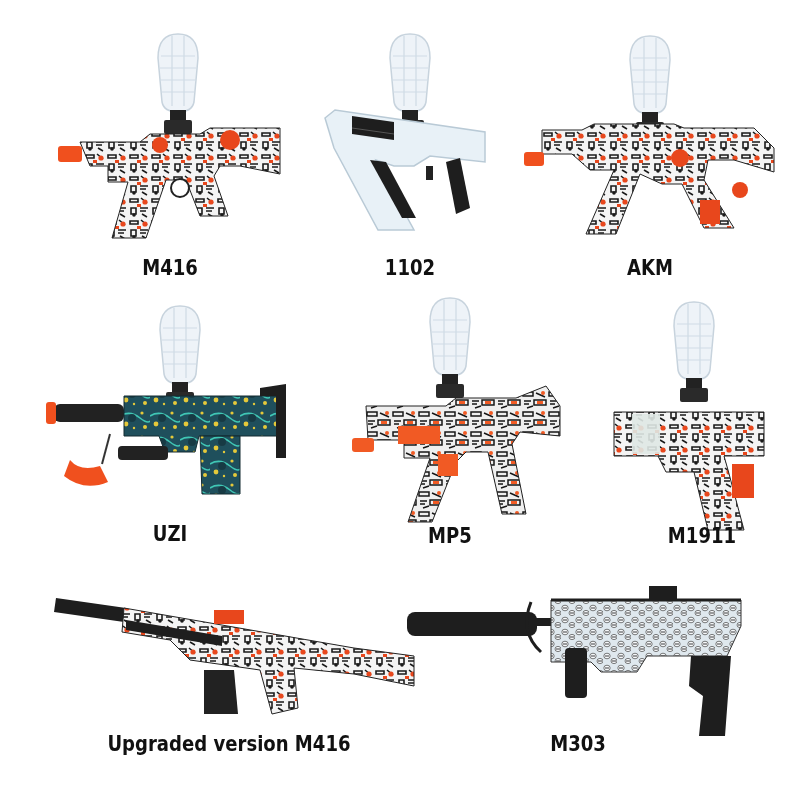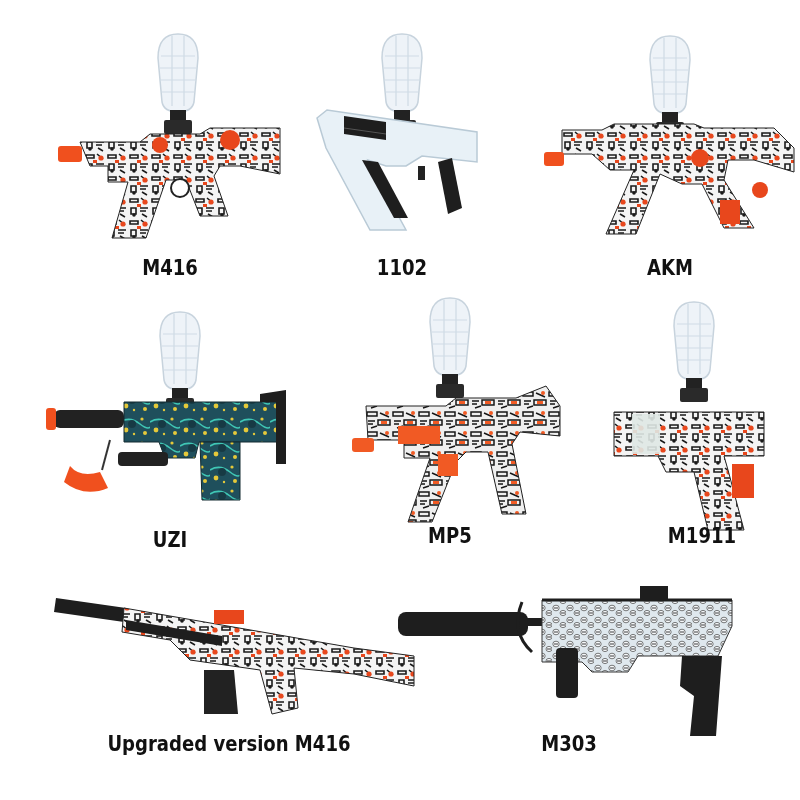--- a/index.html
+++ b/index.html
@@ -64,46 +64,46 @@
     <use href="#hopper" x="138" y="98"></use>
     <path d="M40 122 h60 l10 -8 h50 l10 -6 h70 v46 l-40 -8 h-20 l-6 10 l14 40 h-28 l-14 -36 h-20 l-20 58 h-34 l16 -56 h-20 v-16 h-18z" fill="url(#graffiti)" stroke="#222" stroke-width="1"></path>
     <rect x="18" y="126" width="24" height="16" rx="3" fill="#f0501e"></rect>
     <circle cx="120" cy="125" r="8" fill="#e8471c"></circle>
     <circle cx="190" cy="120" r="10" fill="#e8471c"></circle>
     <circle cx="140" cy="168" r="9" fill="#fff" stroke="#222" stroke-width="2"></circle>
   </svg>
   <div class="label" style="top:236px;">M416</div>
 </div>
 
-<div class="cell" style="left:302px;top:20px;width:200px;height:270px;">
+<div class="cell" style="left:310px;top:20px;width:200px;height:270px;">
   <svg width="200" height="230" viewBox="0 0 200 230">
     <use href="#hopper" x="100" y="98"></use>
     <path d="M15 98 l10 -8 l150 22 v30 l-55 -6 l-16 10 h-20 l-18 -6 l38 70 h-36 l-44 -82 z" fill="#e8f1f7" stroke="#b9cad6" stroke-width="1.5"></path>
     <path d="M42 96 l42 6 v18 l-42 -6z" fill="#1e1e1e"></path>
     <path d="M42 108 l42 6" stroke="#555" stroke-width="1"></path>
     <path d="M60 140 l32 58 h14 l-30 -56 z" fill="#1e1e1e"></path>
     <path d="M150 138 l10 50 l-14 6 l-10 -52z" fill="#1e1e1e"></path>
     <rect x="116" y="146" width="7" height="14" fill="#222"></rect>
   </svg>
   <div class="label" style="top:236px;">1102</div>
 </div>
 
-<div class="cell" style="left:540px;top:20px;width:260px;height:270px;">
+<div class="cell" style="left:520px;top:20px;width:260px;height:270px;">
   <svg width="260" height="230" viewBox="0 0 260 230">
     <use href="#hopper" x="130" y="100"></use>
     <path d="M22 110 h40 l12 -6 h80 l10 4 h70 l20 20 v24 l-40 -12 h-26 l-4 20 l30 48 h-30 l-22 -44 h-20 l-22 -10 l-24 60 h-30 l28 -64 h-24 l-18 -16 h-30z" fill="url(#graffiti)" stroke="#222" stroke-width="1"></path>
     <rect x="4" y="132" width="20" height="14" rx="3" fill="#f0501e"></rect>
     <circle cx="160" cy="138" r="9" fill="#e8471c"></circle>
     <circle cx="220" cy="170" r="8" fill="#e8471c"></circle>
     <rect x="180" y="180" width="20" height="24" fill="#e8471c"></rect>
   </svg>
   <div class="label" style="top:236px;">AKM</div>
 </div>
 
-<div class="cell" style="left:30px;top:294px;width:280px;height:270px;">
+<div class="cell" style="left:30px;top:288px;width:280px;height:270px;">
   <svg width="280" height="235" viewBox="0 0 280 235">
     <use href="#hopper" x="150" y="102"></use>
     <rect x="24" y="116" width="70" height="18" rx="6" fill="#222"></rect>
     <rect x="16" y="114" width="10" height="22" rx="3" fill="#f0501e"></rect>
     <path d="M94 108 h155 v40 h-80 l-4 16 h-30 l-6 -16 h-35z" fill="url(#teal)" stroke="#122a30" stroke-width="1"></path>
     <path d="M170 148 h40 v58 h-38z" fill="url(#teal)" stroke="#122a30" stroke-width="1"></path>
     <path d="M230 100 l26 -4 v74 h-10 v-62 h-16z" fill="#1e1e1e"></path>
     <rect x="88" y="158" width="50" height="14" rx="4" fill="#222"></rect>
     <path d="M40 172 q10 12 30 6 l8 16 q-24 10 -44 -6z" fill="#f0501e"></path>
     <path d="M80 146 l-8 30" stroke="#333" stroke-width="2"></path>
@@ -136,21 +136,21 @@
   <svg width="370" height="160" viewBox="0 0 370 160">
     <path d="M12 18 l70 10 l-2 14 l-70 -10z" fill="#1e1e1e"></path>
     <path d="M80 28 l230 40 l60 8 v30 l-60 -12 l-60 -6 l4 40 l-26 6 l-12 -44 l-70 -10 l-20 -20 l-48 -8z" fill="url(#graffiti)" stroke="#222" stroke-width="1"></path>
     <path d="M82 40 l96 16 v10 l-96 -16z" fill="#1e1e1e"></path>
     <path d="M160 90 h30 l4 44 h-34z" fill="#222"></path>
     <rect x="170" y="30" width="30" height="14" fill="#e8471c"></rect>
   </svg>
   <div class="label" style="top:152px;">Upgraded version M416</div>
 </div>
 
-<div class="cell" style="left:384px;top:580px;width:370px;height:200px;">
+<div class="cell" style="left:393px;top:580px;width:370px;height:200px;">
   <svg width="370" height="160" viewBox="0 0 370 160">
     <rect x="14" y="32" width="130" height="24" rx="8" fill="#1e1e1e"></rect>
     <path d="M140 42 h20" stroke="#1e1e1e" stroke-width="8"></path>
     <path d="M138 22 q-12 30 10 50" stroke="#1e1e1e" stroke-width="3" fill="none"></path>
     <path d="M158 20 h190 v26 l-14 30 h-80 l-10 16 h-36 l-10 -10 h-40z" fill="url(#skulls)" stroke="#333" stroke-width="1"></path>
     <path d="M158 20 h190" stroke="#1e1e1e" stroke-width="3"></path>
     <rect x="256" y="6" width="28" height="14" fill="#1e1e1e"></rect>
     <rect x="172" y="68" width="22" height="50" rx="4" fill="#1e1e1e"></rect>
     <path d="M298 76 h40 l-6 80 h-26 l4 -40 l-14 -10z" fill="#1e1e1e"></path>
   </svg>

